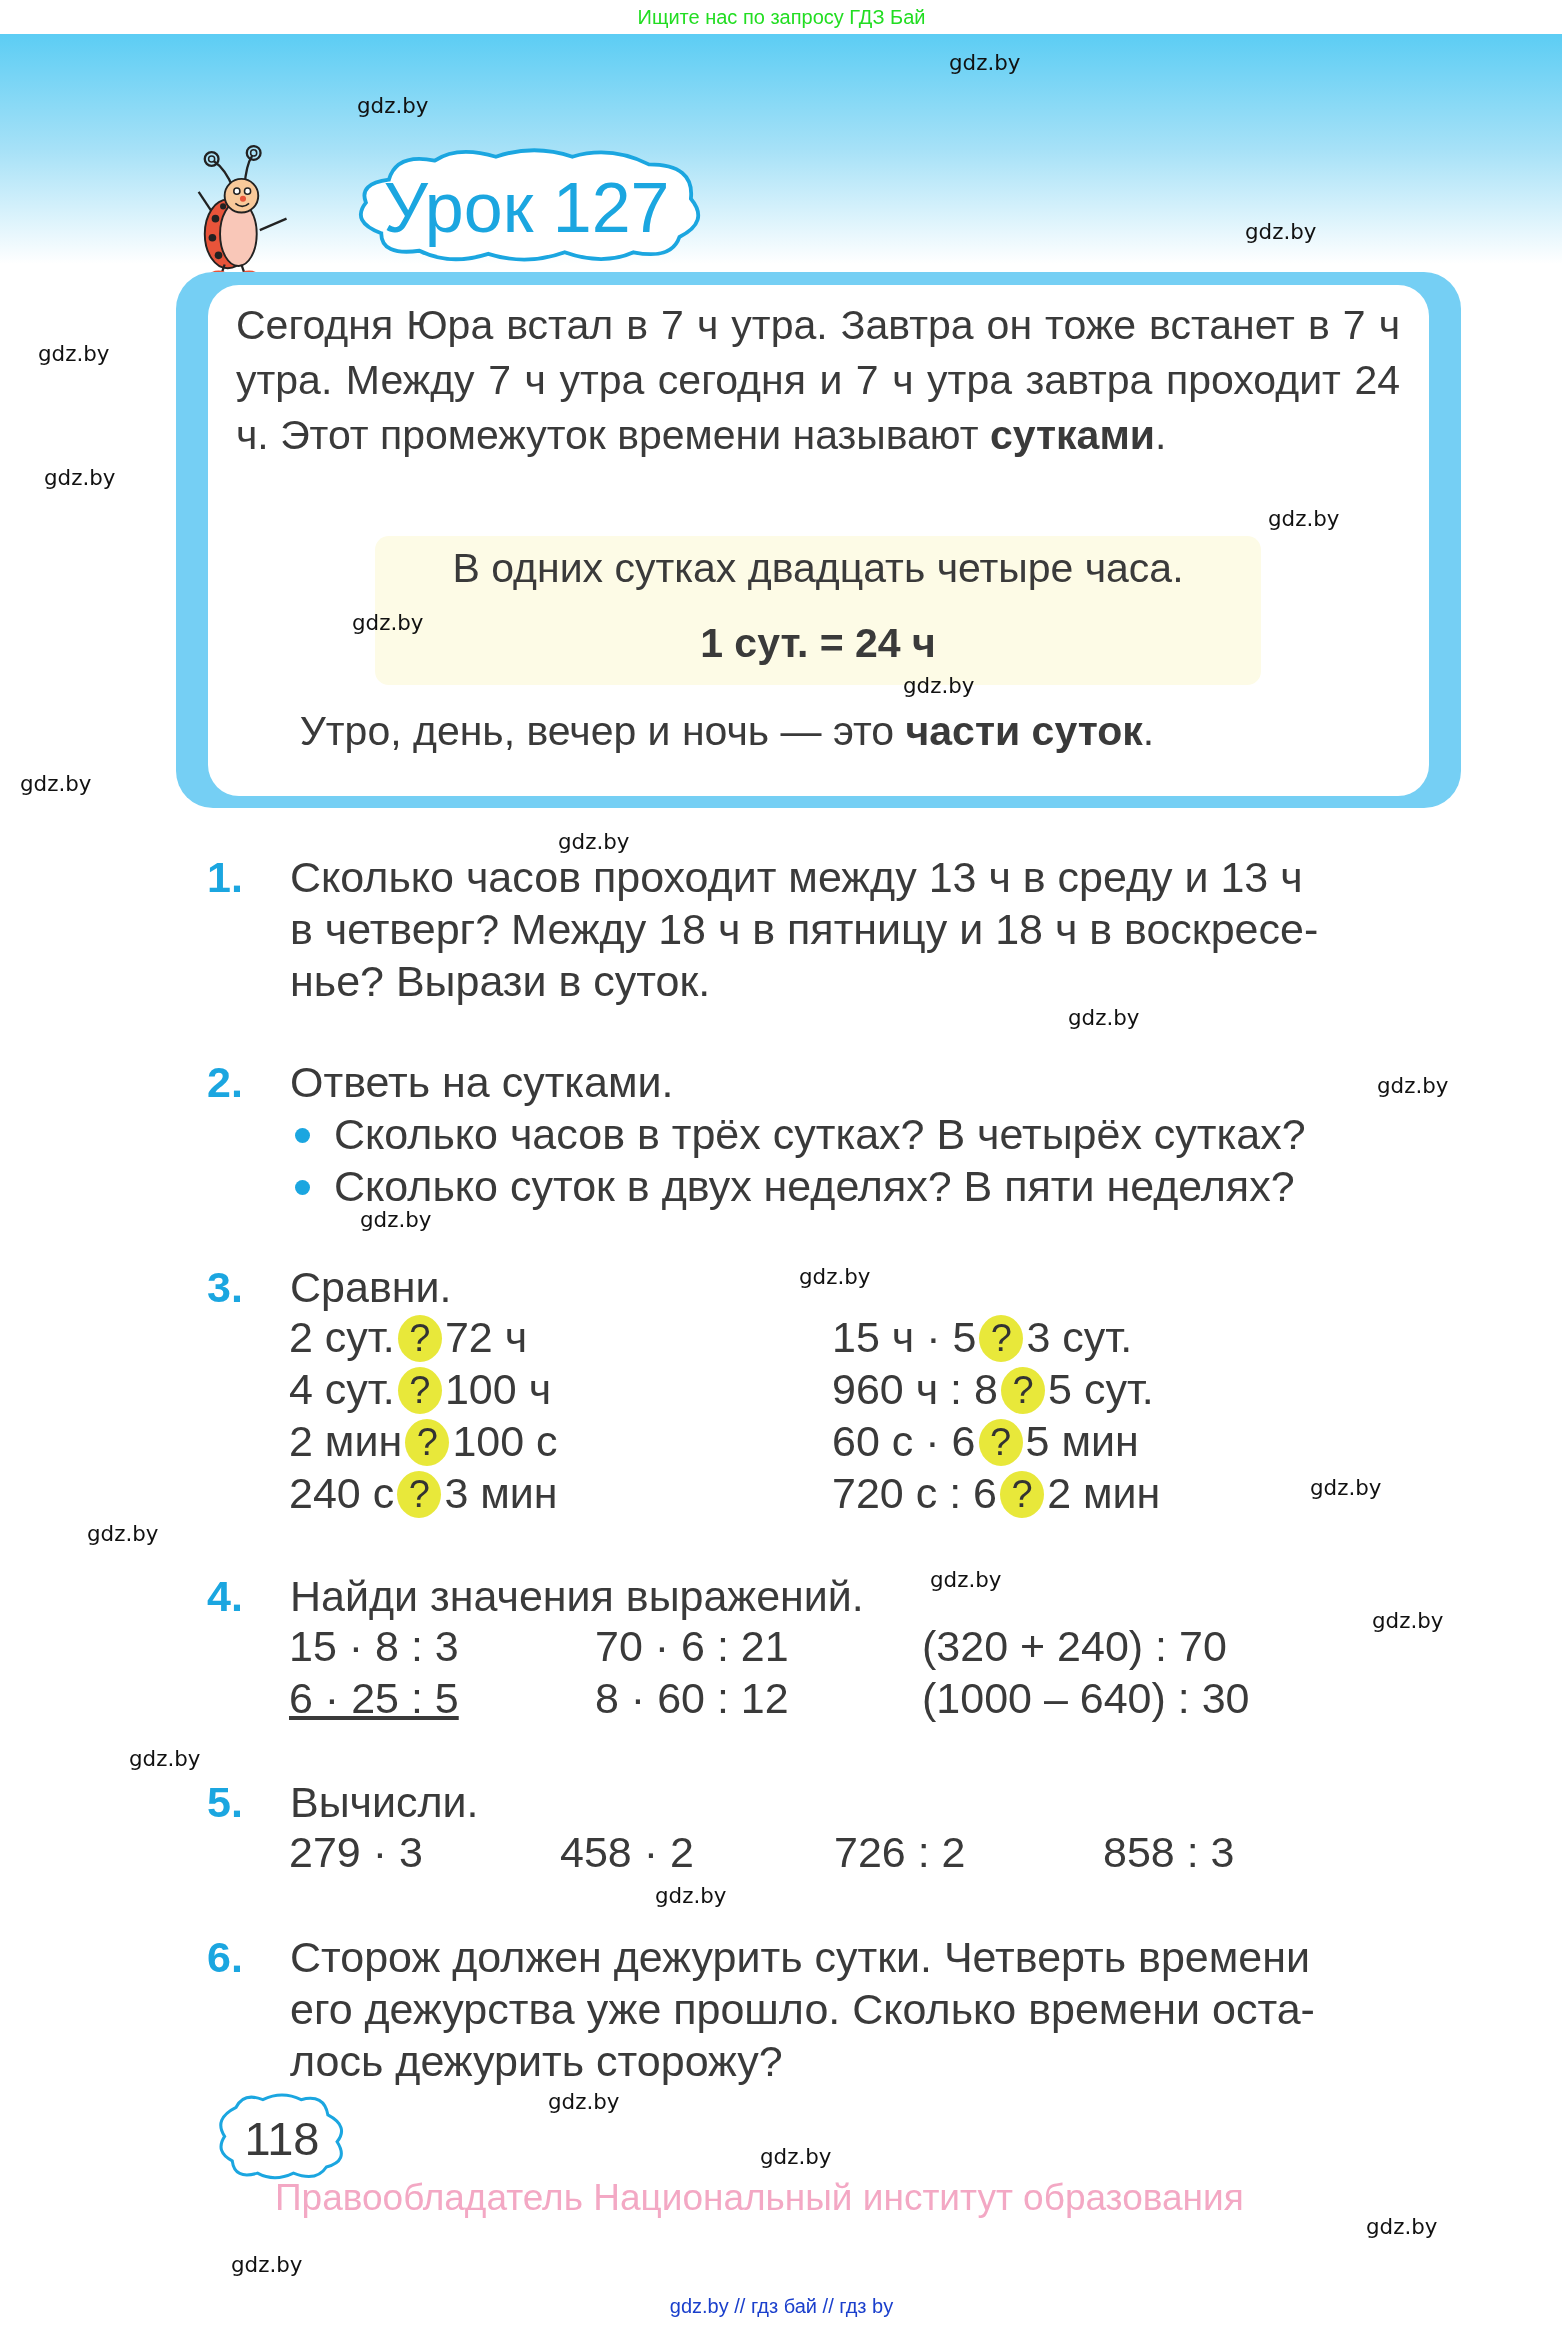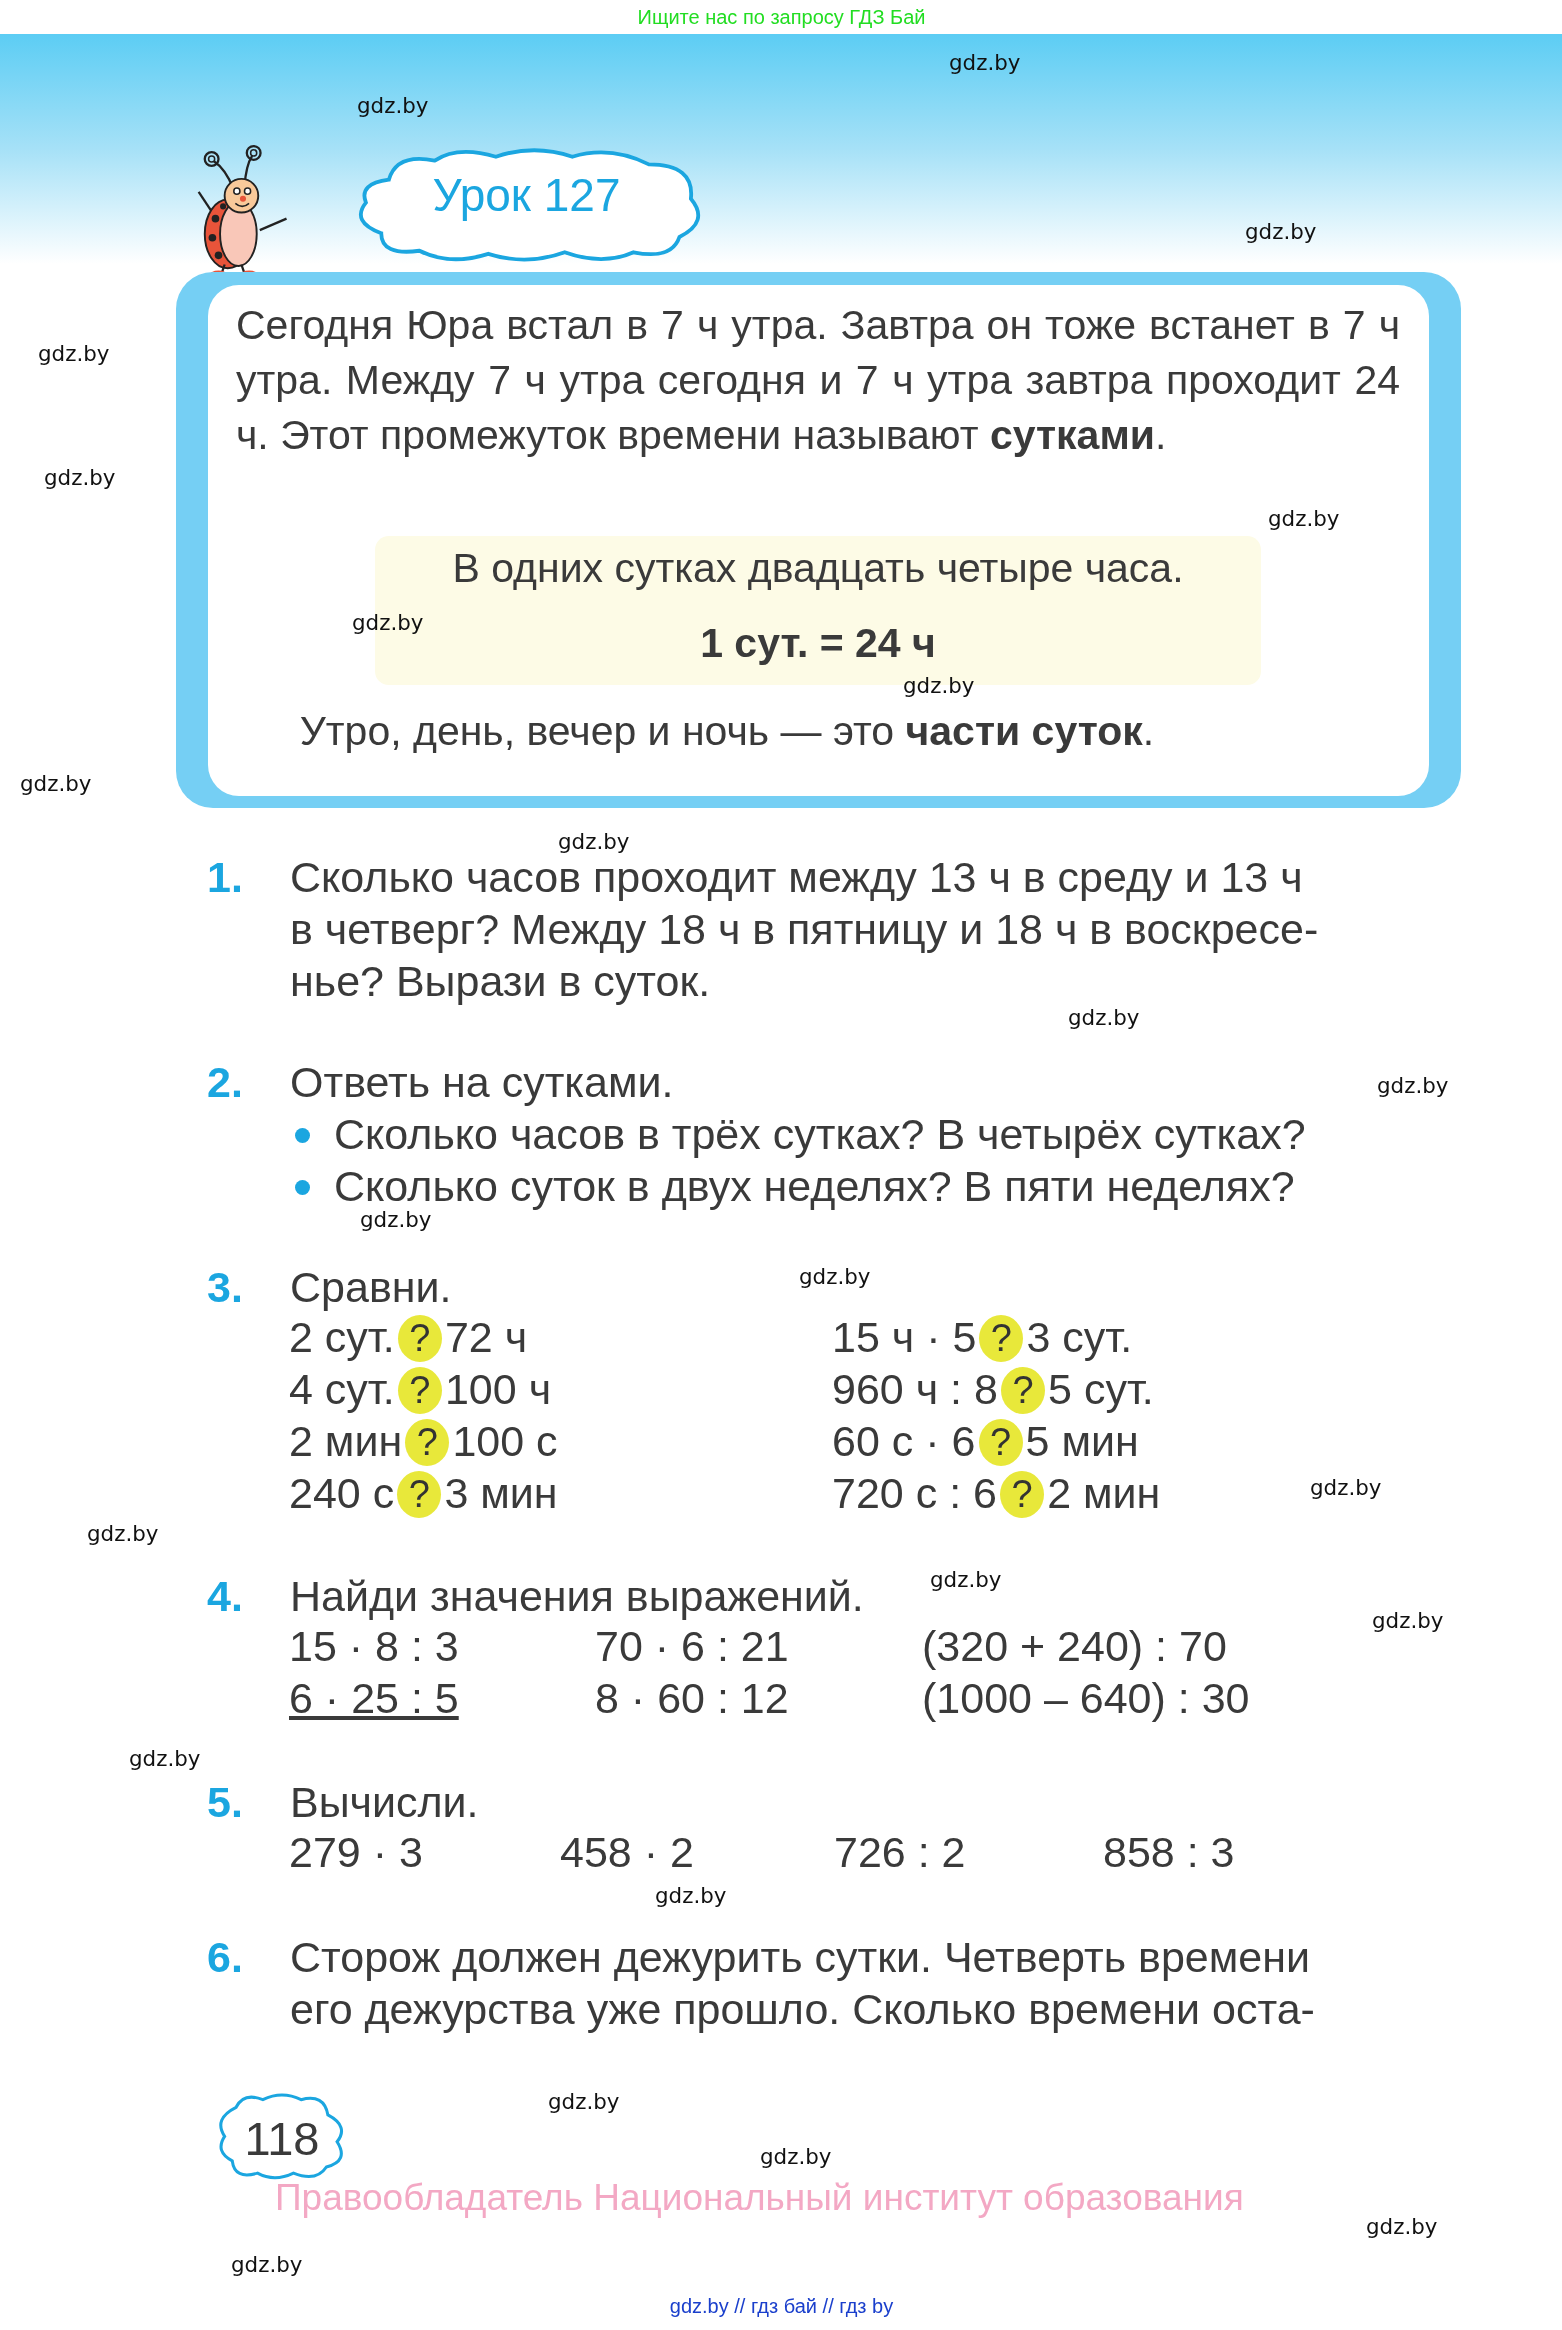--- a/index.html
+++ b/index.html
@@ -9,21 +9,21 @@
   .top-banner { position: absolute; left: 0; top: 0; width: 1563px; height: 34px; background: #fff;
     text-align: center; font-size: 20px; line-height: 34px; color: #22dd22; }
   .sky { position: absolute; left: 0; top: 34px; width: 1563px; height: 230px;
     background: linear-gradient(#5ccdf4 0%, #a6e1f7 50%, #ffffff 100%); }
 
   .wm { position: absolute; font-family: "DejaVu Sans", sans-serif; font-size: 21.4px; color: #111; }
 
   .ladybug { position: absolute; left: 191px; top: 142px; width: 107px; height: 138px; }
   .cloud { position: absolute; left: 343px; top: 145px; width: 367px; height: 119px; }
   .cloud-title { position: absolute; left: 343px; top: 168px; width: 367px; text-align: center;
-    font-size: 46px; color: #1ba6e0; }
+    font-size: 70px; color: #1ba6e0; }
 
   .panel { position: absolute; left: 176px; top: 272px; width: 1285px; height: 536px;
     background: #75cff4; border-radius: 37px; }
   .panel-inner { position: absolute; left: 208px; top: 285px; width: 1221px; height: 511px;
     background: #fff; border-radius: 31px; }
   .intro { position: absolute; left: 236px; top: 298px; width: 1164px; font-size: 41px;
     line-height: 55px; text-align: justify; color: #3a3a3a; }
   .intro b { font-weight: bold; }
   .yellow-box { position: absolute; left: 375px; top: 536px; width: 886px; height: 149px;
     background: #fdfbe6; border-radius: 13.8px; }
@@ -155,20 +155,21 @@
 <div class="grid-row" style="left:289px; top:1828px;">279 · 3</div>
 <div class="grid-row" style="left:560px; top:1828px;">458 · 2</div>
 <div class="grid-row" style="left:834px; top:1828px;">726 : 2</div>
 <div class="grid-row" style="left:1103px; top:1828px;">858 : 3</div>
 
 <div class="ex" style="top:1931px;">
   <span class="ex-num">6.</span>
   <div class="ex-body">
     <div>Сторож должен дежурить сутки. Четверть времени</div>
     <div>его дежурства уже прошло. Сколько времени оста-</div>
+    <div>лось дежурить сторожу?</div>
   </div>
 </div>
 
 <svg class="page-cloud" viewBox="0 0 180 115">
   <path d="M30 20 Q40 0 65 10 Q90 -2 115 10 Q145 2 150 30 Q178 45 162 65 Q178 90 148 98 Q135 118 105 106 Q80 118 58 106 Q28 115 25 90 Q2 78 15 58 Q0 35 30 20 Z" fill="#fff" stroke="#1ba6e0" stroke-width="4"></path>
 </svg>
 <div class="page-num">118</div>
 
 <div class="copyright">Правообладатель Национальный институт образования</div>
 <div class="bottom-links">gdz.by  //  гдз бай  //  гдз by</div>

